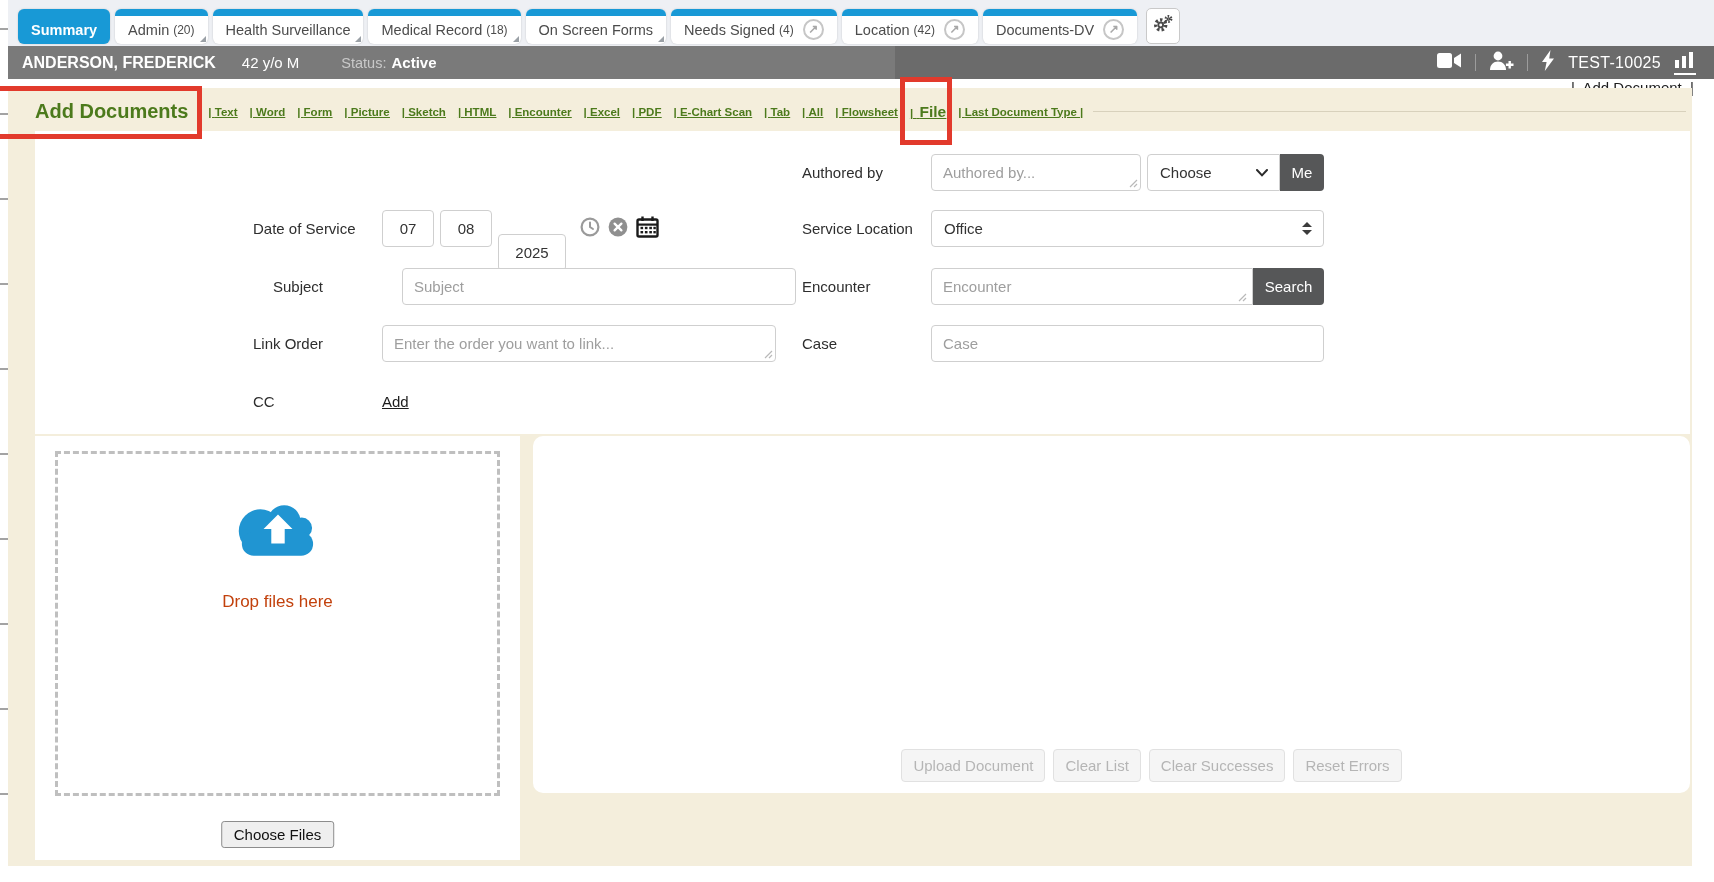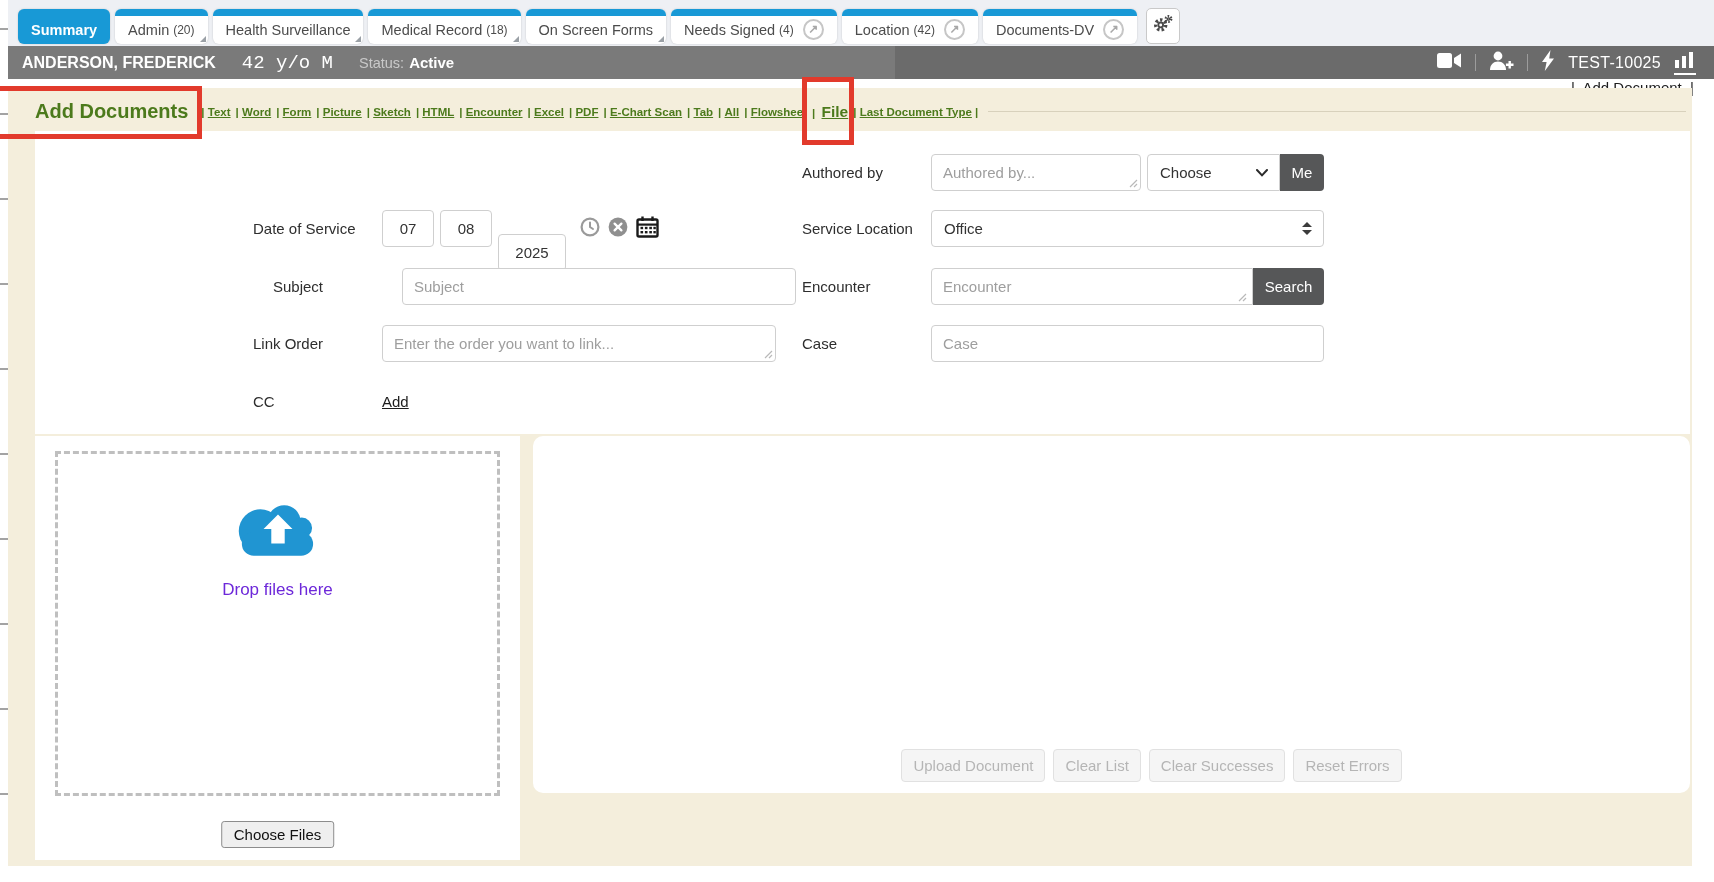--- a/index.html
+++ b/index.html
@@ -38,42 +38,42 @@
     width:34px; height:36px; background:#fff; border:1px solid #c9c9c9; border-radius:5px;
     display:flex; align-items:center; justify-content:center; margin-left:4px; margin-bottom:1px; cursor:pointer;
   }
   
   .patientbar {
     position:absolute; left:8px; right:0; top:46px; height:33px;
     background:linear-gradient(90deg,#7a7a7a 0,#7a7a7a 52%,#6b6b6b 52%,#6b6b6b 100%);
     display:flex; align-items:center; padding:0 18px 0 14px; color:#fff;
   }
   .p-name { font-size:16px; font-weight:bold; margin-right:26px; }
-  .p-age  { font-size:19px; margin-right:26px;font-family:Liberation Mono, monospace; }
+  .p-age  { font-size:15px; margin-right:42px; }
   .p-statlbl { font-size:14.5px; color:#c9c9c9; margin-right:5px; }
   .p-statval { font-size:15px; font-weight:bold;text-align:center; }
   .p-right { margin-left:auto; display:flex; align-items:center; gap:13px; }
   .vsep { width:1px; height:17px; background:#9c9c9c; }
   .p-id { font-size:16px; letter-spacing:.3px; }
   .chart-underline { border-bottom:2px solid #fff; padding-bottom:1px; }
   
   .adddoc-link { position:absolute; top:79px; right:20px; font-size:15px; color:#1d1d1d; cursor:pointer; }
   .adddoc-link::before { content:"|\00a0"; } .adddoc-link::after { content:"\00a0|"; }
   .adddoc-link span { text-decoration:underline; }
   
   .tick { position:absolute; left:0; width:8px; height:2px; background:#a3a3a3; }
   
   .beige { position:absolute; left:8px; top:88px; width:1684px; height:778px; background:#f4eedc; }
   .header-row { display:flex; align-items:center; padding:12px 0 0 27px; position:relative; }
   .page-title { font-size:20px; font-weight:bold; color:#4c7a1c; white-space:nowrap; }
   .title-annot { position:relative; display:inline-block; }
   .title-annot .annbox { position:absolute; left:-45px; right:-14px; top:-14px; bottom:-16px;
     border:5px solid #e23a2c; pointer-events:none; z-index:6; }
   .links { display:flex; align-items:center; margin-left:8px; flex:1; }
-  .dlw { margin-left:5px; white-space:nowrap; color:#4c7a1c; font-weight:bold; font-size:11.5px; }
+  .dlw { margin-left:12px; white-space:nowrap; color:#4c7a1c; font-weight:bold; font-size:11.5px;text-decoration:underline; }
   .dlw::before { content:"|\00a0"; }
   .dlw.last::after { content:"\00a0|"; }
   .dl { text-decoration:underline; cursor:pointer; color:#4c7a1c; }
   .file-annot { position:relative; }
   .file-annot .dl { font-size:15.5px; }
   .file-annot .annbox { position:absolute; left:-10px; right:-6px; top:-26px; bottom:-24px;
     border:5px solid #e23a2c; pointer-events:none; z-index:6; }
   .hdr-divider { flex:1; border-top:1px solid #d8d1bc; height:0; margin:0 6px 0 10px; }
   
   .form-panel { position:absolute; left:27px; top:43px; width:1655px; height:303px; background:#fff; }
@@ -106,21 +106,21 @@
   .updown { display:flex; flex-direction:column; gap:3px; }
   .updown i { display:block; width:0; height:0; border-left:5px solid transparent; border-right:5px solid transparent; }
   .updown .up { border-bottom:5px solid #3c3c3c; }
   .updown .dn { border-top:5px solid #3c3c3c; }
   
   .upload-panel { position:absolute; left:27px; top:348px; width:485px; height:424px; background:#fff; }
   .dropzone {
     position:absolute; left:20px; top:15px; width:445px; height:345px;
     border:3px dashed #bfbfbf; display:flex; flex-direction:column; align-items:center; padding-top:44px; cursor:pointer;
   }
-  .droptext { margin-top:14px; font-size:17px; color:#6d28d9; }
+  .droptext { margin-top:26px; font-size:17px; color:#c2410c; }
   .choosefiles {
     position:absolute; top:385px; left:50%; transform:translateX(-50%);
     height:27px; padding:0 12px; background:#efefef; border:1px solid #8c8c8c; border-radius:3px;
     font-size:15px; color:#111; font-family:"Liberation Sans",sans-serif; cursor:pointer;
   }
   .queue-panel { position:absolute; left:525px; top:348px; width:1157px; height:357px; background:#fff;border-radius:10px; }
   .action-row { position:absolute; bottom:11px; left:0; right:0; display:flex; justify-content:center; gap:8px; padding-left:80px; }
   .abtn {
     background:#f5f5f5; border:1px solid #e1e1e1; border-radius:4px; color:#b5b5b5;
     font-size:15px; padding:7px 11px; font-family:"Liberation Sans",sans-serif; cursor:default;

